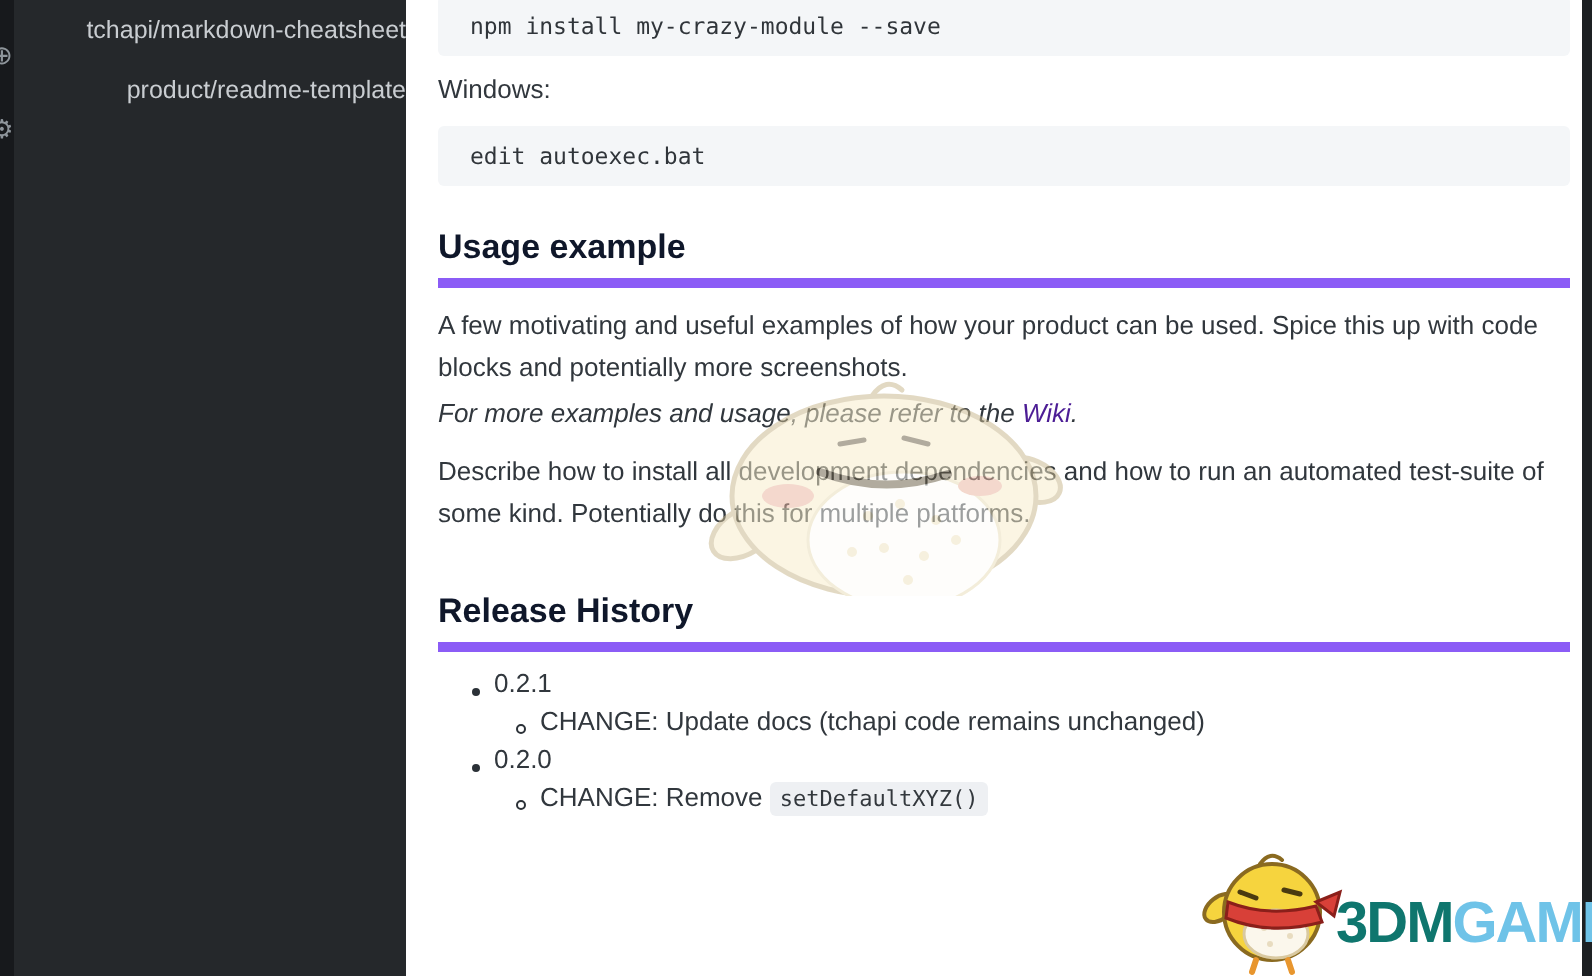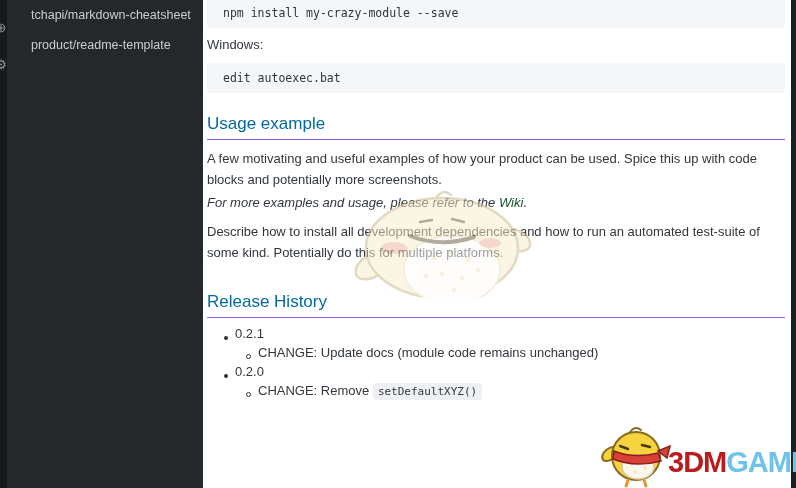--- a/index.html
+++ b/index.html
@@ -12,40 +12,40 @@
     background:#17191c; z-index:5; }
   .iconbar .ic { position:absolute; left:-6px; width:14px; height:14px;
     color:#8e959b; font-size:13px; line-height:14px; text-align:center; cursor:pointer; }
   .ic-add { top:21px; }
   .ic-gear { top:58px; }
 
   
   .sidebar { position:absolute; left:7px; top:0; width:196px; height:100%;
     background:#25282b; z-index:4; }
   .side-item { height:30px; line-height:30px; padding-left:24px; color:#c9cdd1;
-    font-size:12.5px; white-space:nowrap; overflow:hidden; cursor:pointer; }
+    font-size:12.5px; white-space:nowrap; overflow:hidden; cursor:pointer;text-align:right; }
 
   
   .main { position:absolute; left:203px; top:0; width:588px; height:100%;
-    background:#ffffff; padding:0 6px 0 4px; color:#2b3137; font-size:13px; }
+    background:#ffffff; padding:0 6px 0 16px; color:#2b3137; font-size:13px; }
 
   .codeblock { background:#f4f6f8; border-radius:3px; padding:8px 16px;
     font-family:"DejaVu Sans Mono","Liberation Mono",monospace; font-size:11.5px;
     line-height:14px; color:#30353a; white-space:pre; }
   .codeblock.first { margin-top:-2px; }
   .codeblock.two-line { line-height:16px; padding:10px 16px; margin-top:6px; }
   .code-hl { color:#3d7ed8; }
 
   .para { margin-top:6px; line-height:21px; color:#31373d; }
   .para.tight { margin-top:8px; }
   .para.note { margin-top:2px; font-style:italic; }
-  .mdlink { color:#14532d; text-decoration:none; cursor:pointer; }
+  .mdlink { color:#4c1d95; text-decoration:none; cursor:pointer; }
 
-  h2.mdh2 { margin-top:20px; font-size:17px; line-height:22px; font-weight:400;
-    color:#0369a1; padding-bottom:4px; border-bottom:1px solid #8b5cf6; }
+  h2.mdh2 { margin-top:20px; font-size:17px; line-height:22px; font-weight:700;
+    color:#0f172a; padding-bottom:4px; border-bottom:5px solid #8b5cf6; }
   h2.mdh2.dev { margin-top:14px; }
   h2.mdh2.rel { margin-top:28px; }
   .cb-windows { margin-top:8px; }
 
   
   .rlist { margin-top:6px; }
   .li1, .li2 { display:flex; align-items:center; line-height:19px; color:#31373d; }
   .b1 { flex:0 0 auto; width:4px; height:4px; border-radius:50%; background:#2b3137;
     margin:8px 7px 0 17px; }
   .b2 { flex:0 0 auto; width:5px; height:5px; border:1px solid #2b3137; border-radius:50%;
@@ -59,21 +59,21 @@
     background:#1d2023; z-index:6; }
 
   
   .wm-center { position:absolute; left:350px; top:186px; width:185px; height:112px;
     opacity:.52; z-index:7; pointer-events:none; }
   .wm-logo { position:absolute; left:600px; top:424px; width:196px; height:64px;
     z-index:8; pointer-events:none; }
   .wm-logo svg { position:absolute; left:0; top:0; }
   .wm-logo-text { position:absolute; left:68px; top:22px; font-size:29px; font-weight:800;
     letter-spacing:-1px; white-space:nowrap; font-family:"Liberation Sans",sans-serif; }
-  .t-3dm { color:#b91c1c; }
+  .t-3dm { color:#0f766e; }
   .t-game { color:#6fc3e8; }
 </style>
 </head>
 <body>
 
 <div class="app">
 
   <div class="iconbar">
     <div class="ic ic-add">⊕</div>
     <div class="ic ic-gear">⚙</div>
@@ -110,21 +110,21 @@
 
     <h2 class="mdh2 rel">Release History</h2>
 
     <div class="rlist">
       <div class="li1">
         <span class="b1"></span>
         <span>0.2.1</span>
       </div>
       <div class="li2">
         <span class="b2"></span>
-        <span>CHANGE: Update docs (module code remains unchanged)</span>
+        <span>CHANGE: Update docs (tchapi code remains unchanged)</span>
       </div>
       <div class="li1">
         <span class="b1"></span>
         <span>0.2.0</span>
       </div>
       <div class="li2">
         <span class="b2"></span>
         <span>
           <span>CHANGE: Remove </span><span class="inline-code">setDefaultXYZ()</span>
         </span>

